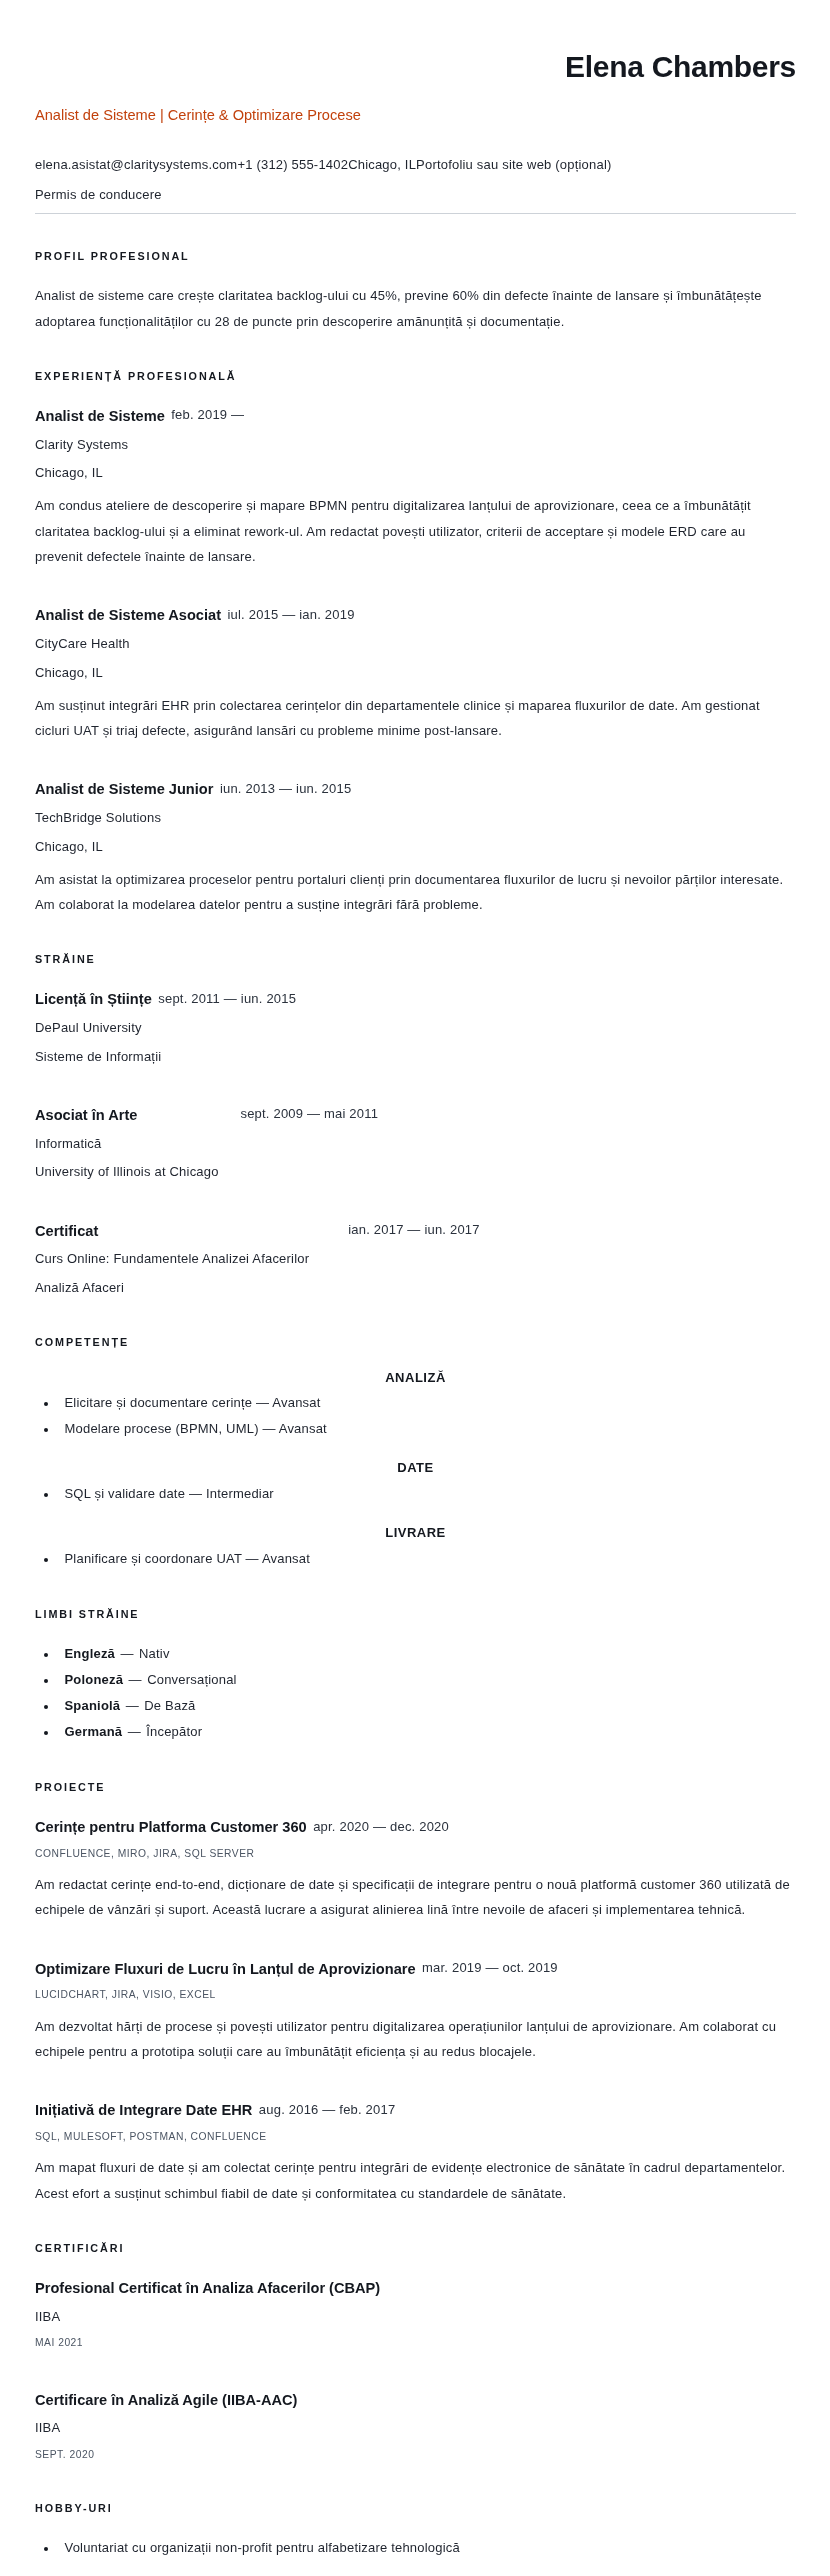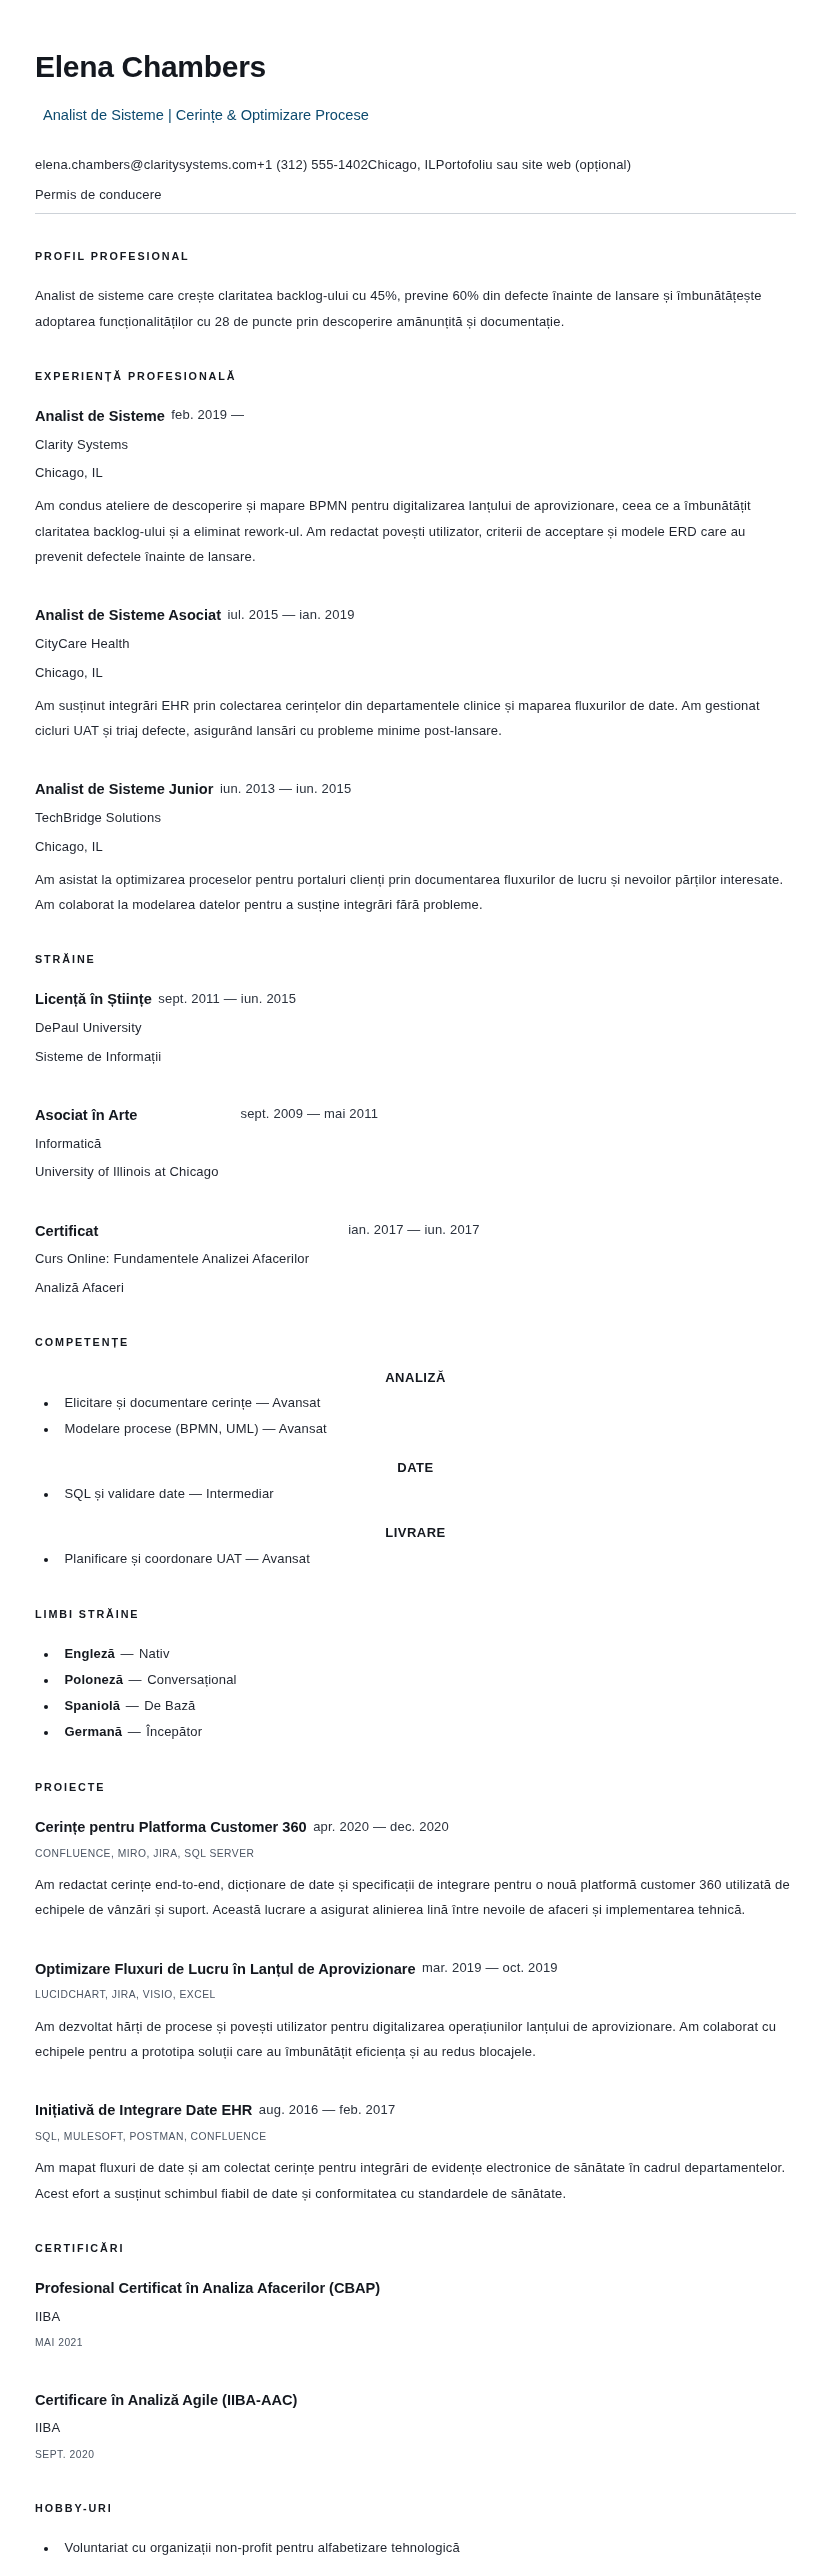--- a/index.html
+++ b/index.html
@@ -16,26 +16,27 @@
     background: #ffffff;
   }
 
   
   h1.name {
     margin: 0 0 23px 0;
     font-size: 30px;
     font-weight: 700;
     letter-spacing: -0.3px;
     color: #14181f;
+    text-align: right;
   }
   .subtitle {
-    margin: 0 0 29px 8px;
+    margin: 0 0 29px 0;
     font-size: 14.6px;
     font-weight: 400;
-    color: #0c4a6e;
+    color: #c2410c;
   }
   .contact-line {
     margin: 0 0 4.3px 0;
     font-size: 13px;
     line-height: 25.4px;
     letter-spacing: 0.2px;
     color: #1f242e;
   }
   hr.header-divider {
     border: none;
@@ -128,21 +129,21 @@
 </style>
 </head>
 <body>
 
 <main class="page">
 
   <header>
     <h1 class="name">Elena Chambers</h1>
     <p class="subtitle">Analist de Sisteme | Cerințe &amp; Optimizare Procese</p>
 
-    <p class="contact-line"><span>elena.chambers@claritysystems.com</span><span>+1 (312) 555-1402</span><span>Chicago, IL</span><span>Portofoliu sau site web (opțional)</span></p>
+    <p class="contact-line"><span>elena.asistat@claritysystems.com</span><span>+1 (312) 555-1402</span><span>Chicago, IL</span><span>Portofoliu sau site web (opțional)</span></p>
 
 
     <p class="contact-line"><span>Permis de conducere</span></p>
 
     <hr class="header-divider">
   </header>
 
   <section>
     <h2 class="section-heading">PROFIL PROFESIONAL</h2>
     <p class="body-text">Analist de sisteme care crește claritatea backlog-ului cu 45%, previne 60% din defecte înainte de lansare și îmbunătățește adoptarea funcționalităților cu 28 de puncte prin descoperire amănunțită și documentație.</p>

